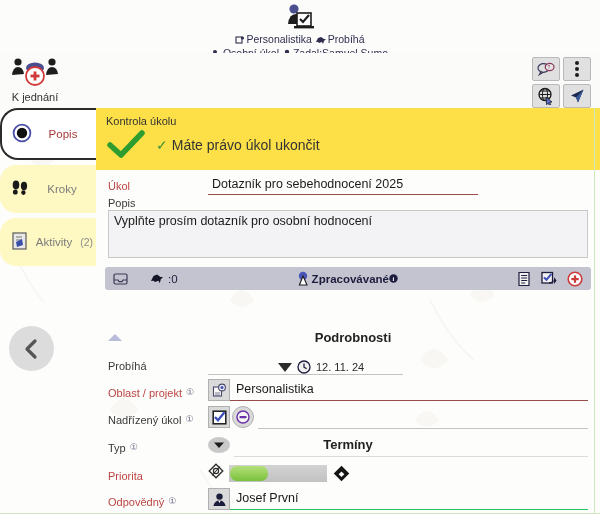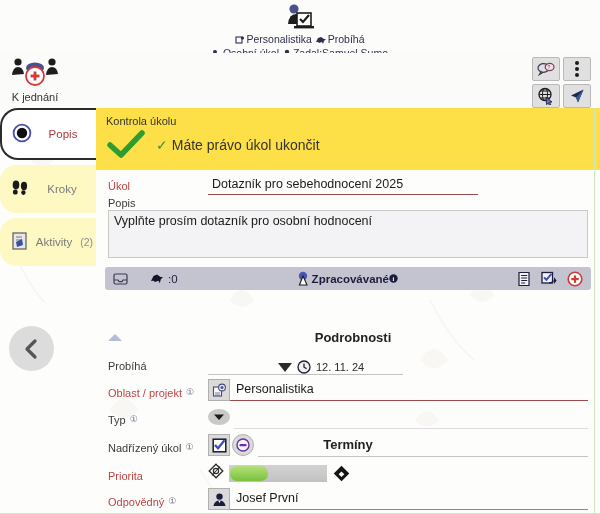--- a/index.html
+++ b/index.html
@@ -488,46 +488,46 @@
             <circle cx="10" cy="4.5" r="3.4" fill="#e8e8f4" stroke="#4a4a6a" stroke-width="1.1"></circle>
             <circle cx="10" cy="4.5" r="1.5" fill="#3a4fb8"></circle>
           </svg>
       </span>
       <div style="flex:1;border-bottom:1px solid #9a4b4b;padding-bottom:3px;">
         <span class="val-text">Personalistika</span>
       </div>
     </div>
 
     <div class="field-row" style="margin-top:4px;align-items:center;">
-      <div class="fld-label"><span>Typ</span><span class="info">①</span></div>
-      <span class="combo-caret">
-        <svg width="12" height="8" viewBox="0 0 12 8">
-            <path d="M1 1.5 L6 7 L11 1.5z" fill="#1c1c1c"></path>
-          </svg>
-      </span>
-      <div style="flex:1;border-bottom:1px solid #dcdcdc;padding-bottom:5px;margin-left:4px;">
-        <span class="val-text"></span>
-      </div>
-    </div>
-
-    <div class="field-row" style="margin-top:4px;align-items:center;">
       <div class="fld-label"><span>Nadřízený úkol</span><span class="info">①</span></div>
       <span class="ico-btn">
         <svg width="15" height="15" viewBox="0 0 15 15">
             <rect x="1.2" y="1.2" width="12.6" height="12.6" fill="#ffffff" stroke="#1c1c1c" stroke-width="1.5"></rect>
             <path d="M3 7 l3 3.3 l6.5 -8" fill="none" stroke="#3a4fb8" stroke-width="2.3"></path>
           </svg>
       </span>
       <span class="ico-btn round" style="margin-left:2px;">
         <svg width="14" height="14" viewBox="0 0 14 14">
             <circle cx="7" cy="7" r="6" fill="#f5f5f5" stroke="#6b2fa8" stroke-width="1.4"></circle>
             <rect x="3.4" y="6" width="7.2" height="2.2" rx="1" fill="#6b2fa8"></rect>
           </svg>
       </span>
       <div style="flex:1;border-bottom:1px solid #c4c4c4;padding-bottom:5px;margin-left:4px;">
+        <span class="val-text"></span>
+      </div>
+    </div>
+
+    <div class="field-row" style="margin-top:4px;align-items:center;">
+      <div class="fld-label"><span>Typ</span><span class="info">①</span></div>
+      <span class="combo-caret">
+        <svg width="12" height="8" viewBox="0 0 12 8">
+            <path d="M1 1.5 L6 7 L11 1.5z" fill="#1c1c1c"></path>
+          </svg>
+      </span>
+      <div style="flex:1;border-bottom:1px solid #dcdcdc;padding-bottom:5px;margin-left:4px;">
         <span class="val-text"></span>
       </div>
     </div>
 
     <div class="field-row" style="margin-top:6px;align-items:center;">
       <div class="fld-label req">Priorita</div>
       <span style="margin-right:5px;">
         <svg width="16" height="16" viewBox="0 0 16 16">
             <path d="M8 1.2 L14.8 8 L8 14.8 L1.2 8z" fill="none" stroke="#2a2a2a" stroke-width="1.3"></path>
             <circle cx="8" cy="8" r="2.6" fill="none" stroke="#2a2a2a" stroke-width="1.2"></circle>

